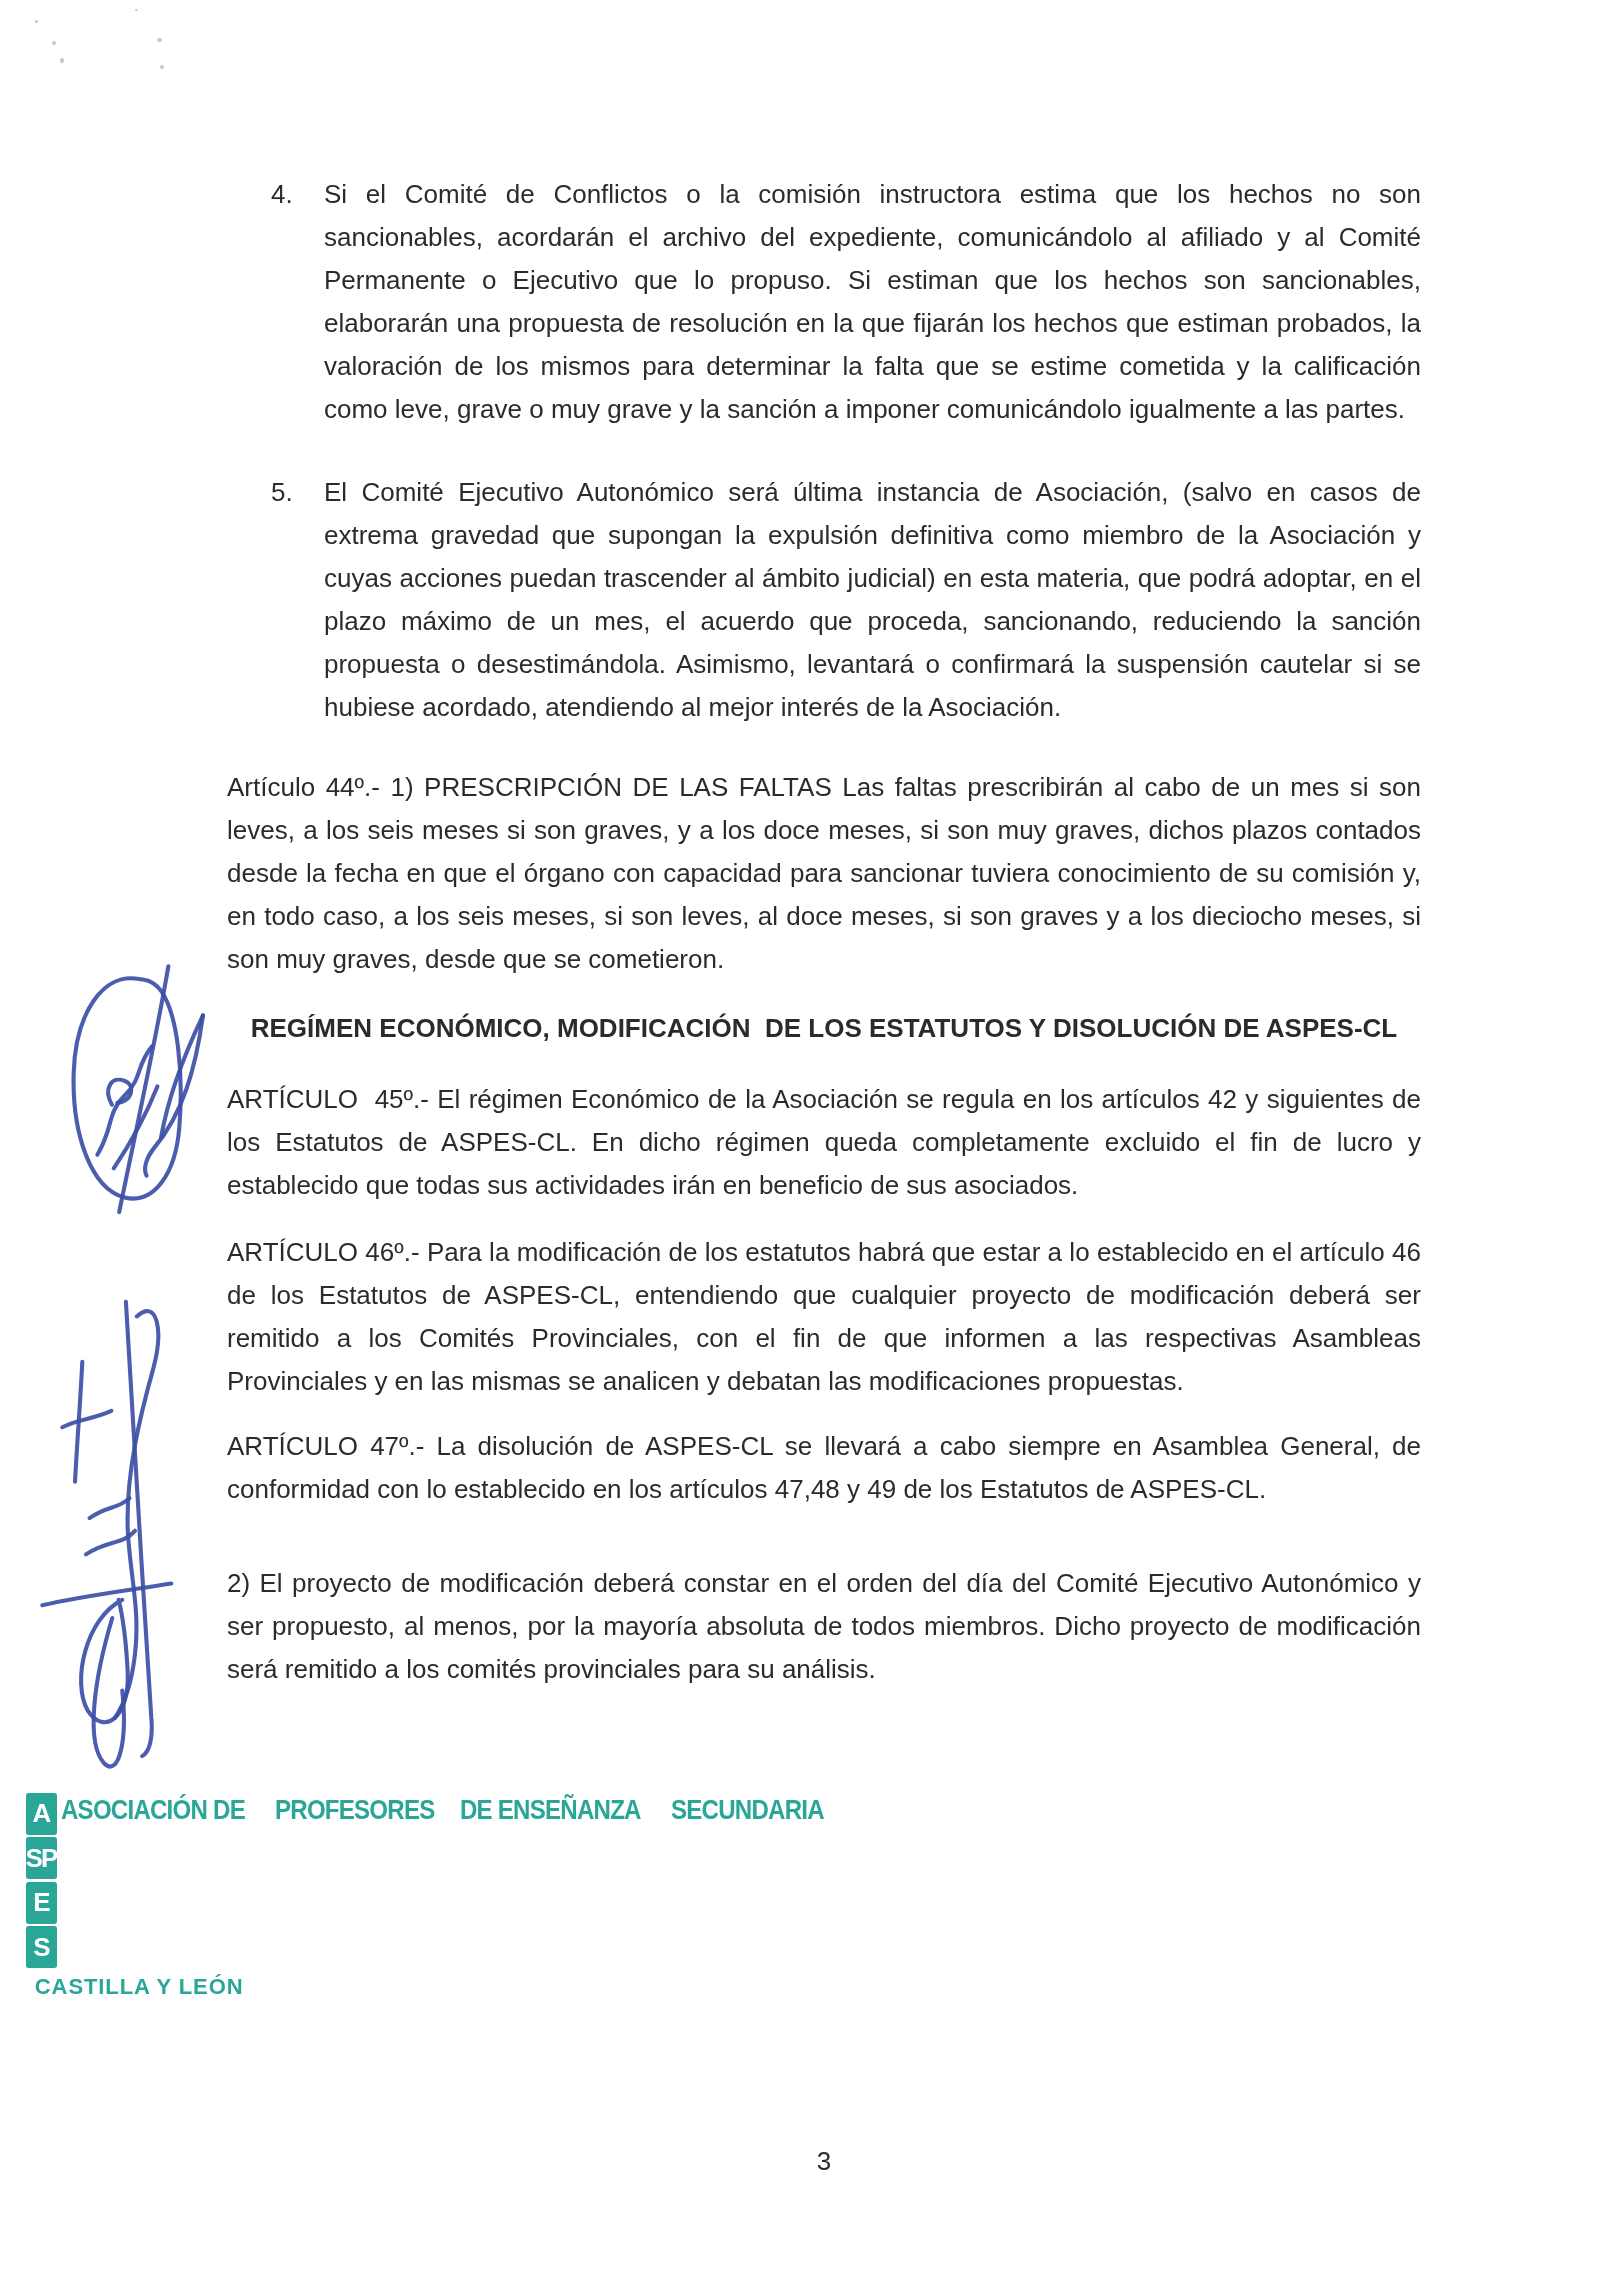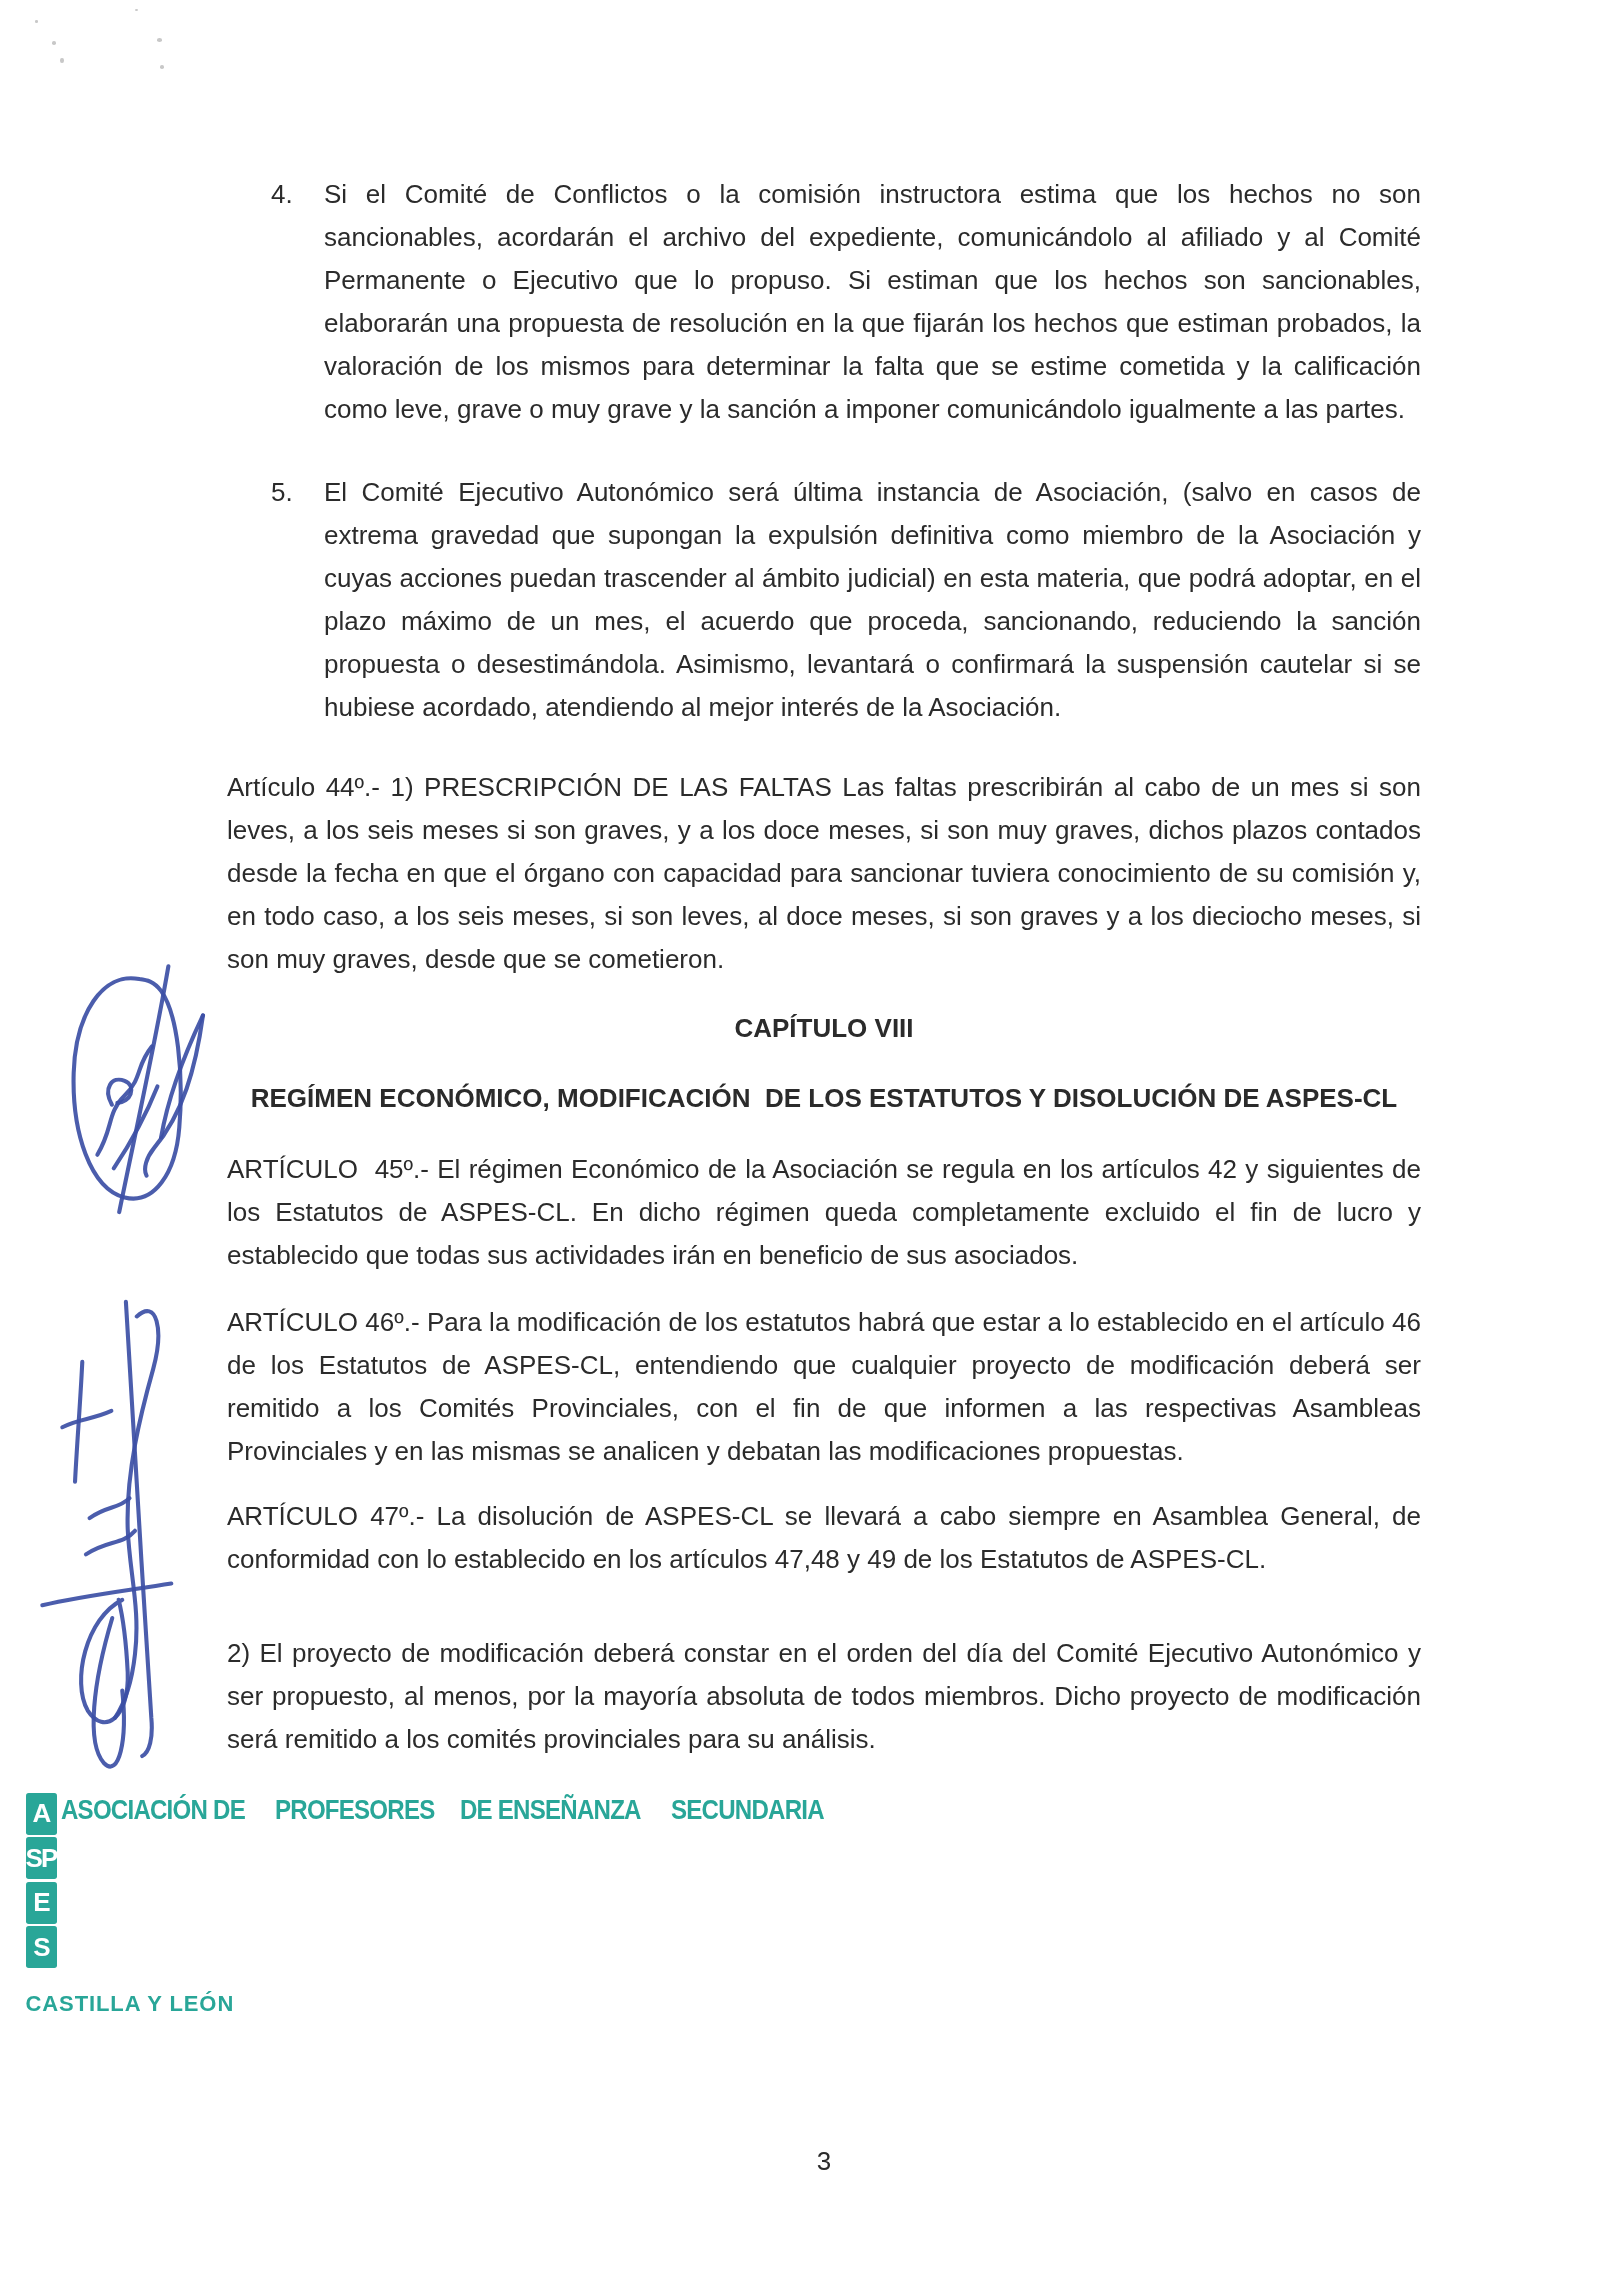--- a/index.html
+++ b/index.html
@@ -55,22 +55,22 @@
     flex:1;background:var(--stamp-color);color:#fff;
     display:flex;align-items:center;justify-content:center;
     font-weight:bold;font-size:26px;border-radius:2.7px;letter-spacing:-1.8px;
   }
   .stamp-lines{flex:1;display:flex;flex-direction:row;justify-content:space-between;padding:2.7px 0;}
   .stamp-line{
     font-size:28px;font-weight:bold;line-height:1;white-space:nowrap;
     letter-spacing:-0.9px;transform:scaleX(.86);transform-origin:left center;
   }
   .stamp-footer{
-    margin-top:23px;font-weight:bold;font-size:22px;letter-spacing:0.9px;
-    text-align:left;white-space:nowrap;
+    margin-top:6px;font-weight:bold;font-size:22px;letter-spacing:0.9px;
+    text-align:right;white-space:nowrap;
   }
 </style>
 </head>
 <body>
 
 <div class="page">
 
   <span class="speck" style="left:35px;top:20px;width:2.7px;height:2.7px;"></span>
   <span class="speck" style="left:52px;top:41px;width:3.6px;height:3.6px;"></span>
   <span class="speck" style="left:60px;top:58px;width:3.6px;height:4.5px;"></span>
@@ -86,21 +86,20 @@
     </div>
 
     <div class="list-item li-5">
       <span class="marker">5.</span>
       <div class="itext">El Comité Ejecutivo Autonómico será última instancia de Asociación, (salvo en casos de extrema gravedad que supongan la expulsión definitiva como miembro de la Asociación y cuyas acciones puedan trascender al ámbito judicial) en esta materia, que podrá adoptar, en el plazo máximo de un mes, el acuerdo que proceda, sancionando, reduciendo la sanción propuesta o desestimándola. Asimismo, levantará o confirmará la suspensión cautelar si se hubiese acordado, atendiendo al mejor interés de la Asociación.</div>
     </div>
 
     <p class="para p-art44">Artículo 44º.- 1) PRESCRIPCIÓN DE LAS FALTAS Las faltas prescribirán al cabo de un mes si son leves, a los seis meses si son graves, y a los doce meses, si son muy graves, dichos plazos contados desde la fecha en que el órgano con capacidad para sancionar tuviera conocimiento de su comisión y, en todo caso, a los seis meses, si son leves, al doce meses, si son graves y a los dieciocho meses, si son muy graves, desde que se cometieron.</p>
 
 
-    <h2 class="chapter">CAPÍTULO VIII</h2>
 
     <h3 class="chapter-title">REGÍMEN ECONÓMICO, MODIFICACIÓN&nbsp; DE LOS ESTATUTOS Y DISOLUCIÓN DE ASPES-CL</h3>
 
     <p class="para p-art45">ARTÍCULO &nbsp;45º.- El régimen Económico de la Asociación se regula en los artículos 42 y siguientes de los Estatutos de ASPES-CL. En dicho régimen queda completamente excluido el fin de lucro y establecido que todas sus actividades irán en beneficio de sus asociados.</p>
 
     <p class="para p-art46">ARTÍCULO 46º.- Para la modificación de los estatutos habrá que estar a lo establecido en el artículo 46 de los Estatutos de ASPES-CL, entendiendo que cualquier proyecto de modificación deberá ser remitido a los Comités Provinciales, con el fin de que informen a las respectivas Asambleas Provinciales y en las mismas se analicen y debatan las modificaciones propuestas.</p>
 
     <p class="para p-art47">ARTÍCULO 47º.- La disolución de ASPES-CL se llevará a cabo siempre en Asamblea General, de conformidad con lo establecido en los artículos 47,48 y 49 de los Estatutos de ASPES-CL.</p>
 
 

